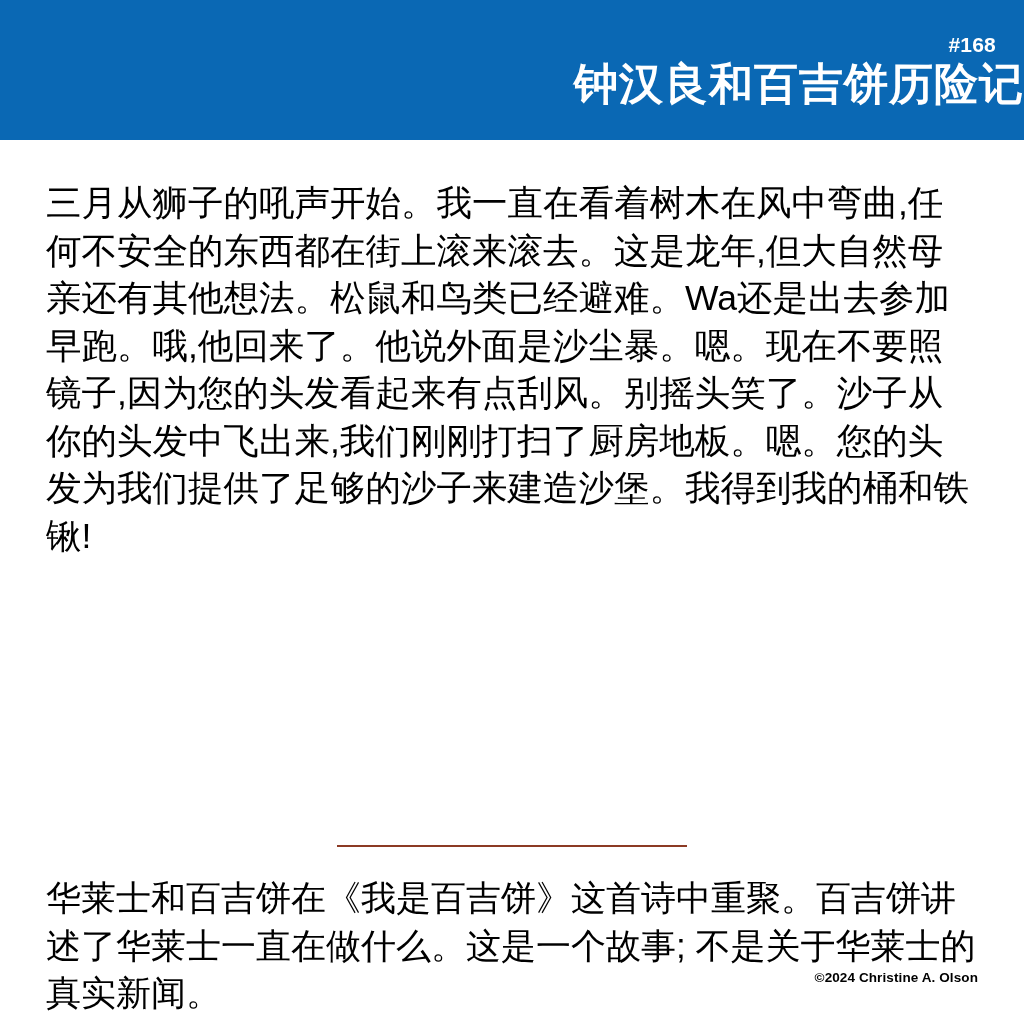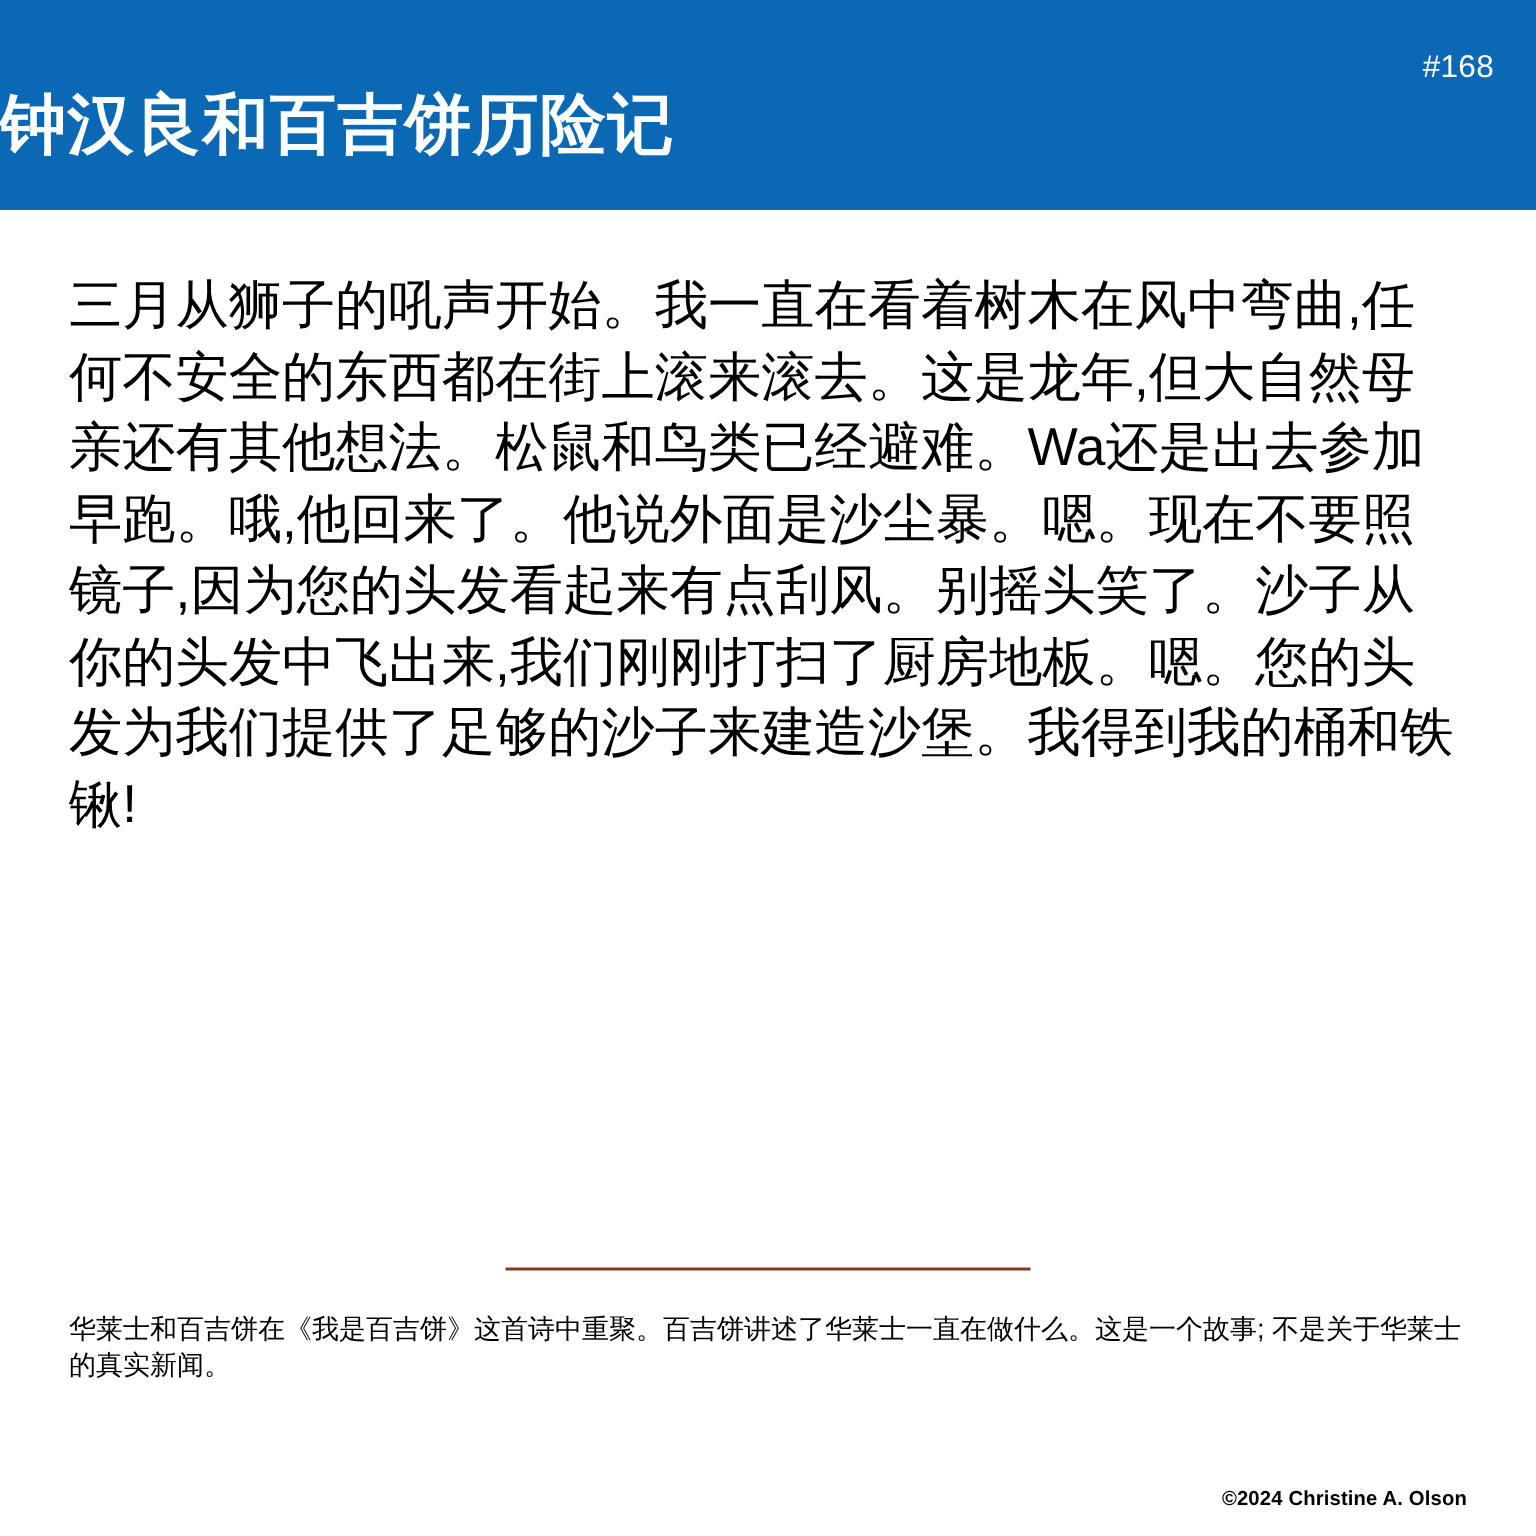--- a/index.html
+++ b/index.html
@@ -27,29 +27,29 @@
     height: 140px;
     background: #0a68b4;
     box-sizing: border-box;
   }
   .issue-number {
     position: absolute;
     top: 33px;
     right: 28px;
     color: #ffffff;
     font-size: 21px;
-    font-weight: normal;
+    font-weight: bold;
     letter-spacing: 0.2px;
   }
   .title {
     position: absolute;
     left: 0;
     right: 0;
     top: 60px;
-    text-align: left;
+    text-align: right;
     color: #ffffff;
     font-size: 44px;
     font-weight: bold;
     letter-spacing: 1px;
     line-height: 1.1;
   }
 
   
   .body-area {
     position: absolute;
@@ -76,30 +76,30 @@
     height: 2px;
     background: #8c3a24;
   }
 
   
   .footnote {
     position: absolute;
     left: 46px;
     right: 46px;
     top: 874px;
-    font-size: 18px;
+    font-size: 35px;
     line-height: 1.36;
     color: #000000;
   }
 
   
   .copyright {
     position: absolute;
     right: 46px;
-    bottom: 18px;
+    bottom: 39px;
     font-size: 13.5px;
     color: #000000;
     font-weight: bold;
     letter-spacing: 0.1px;
     margin-left: 48px;
   }
 </style>
 </head>
 <body>
 

